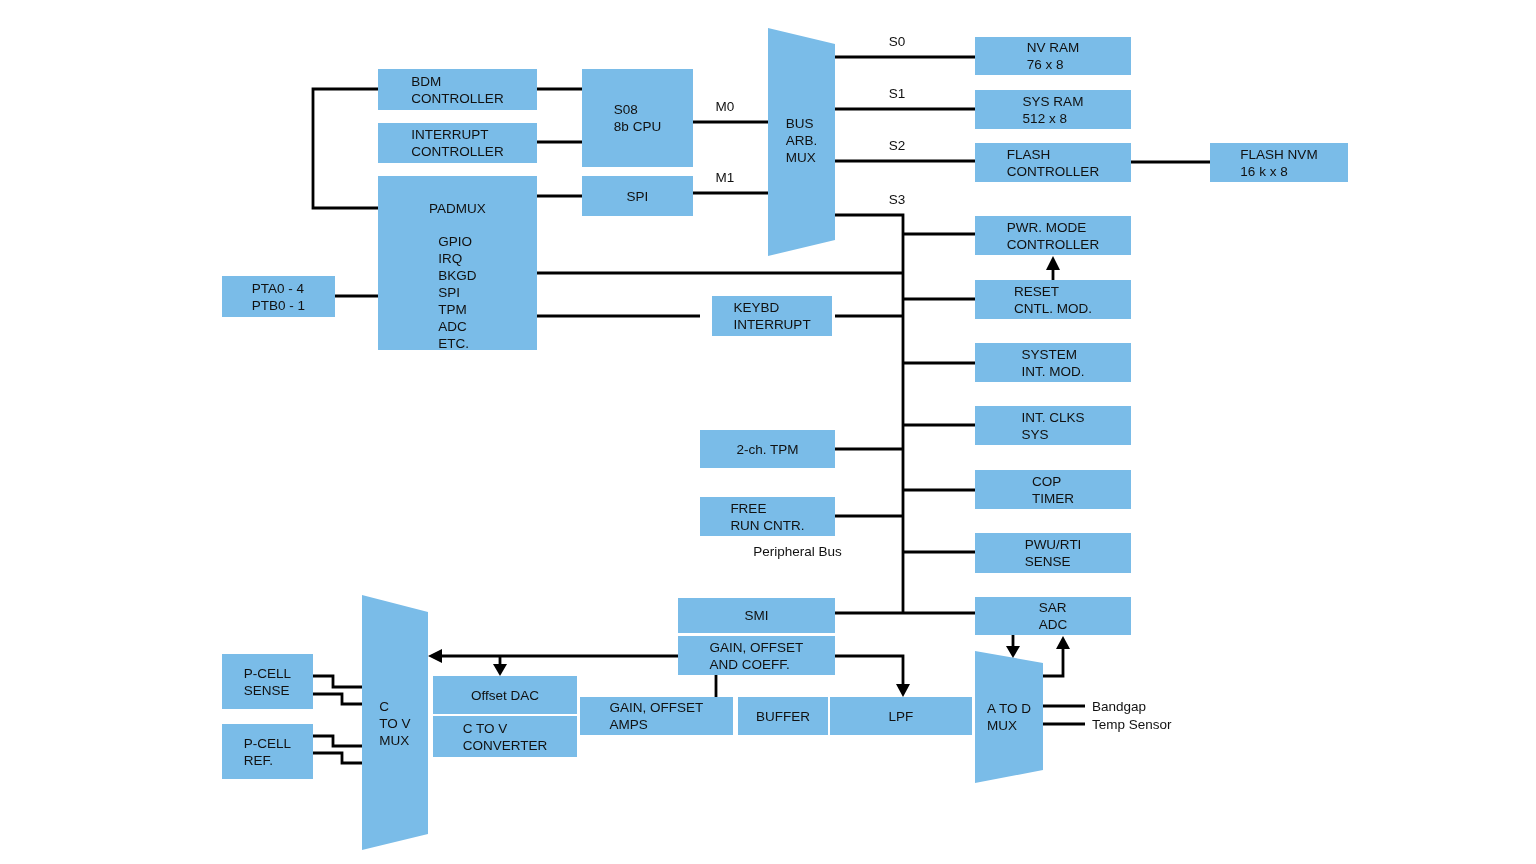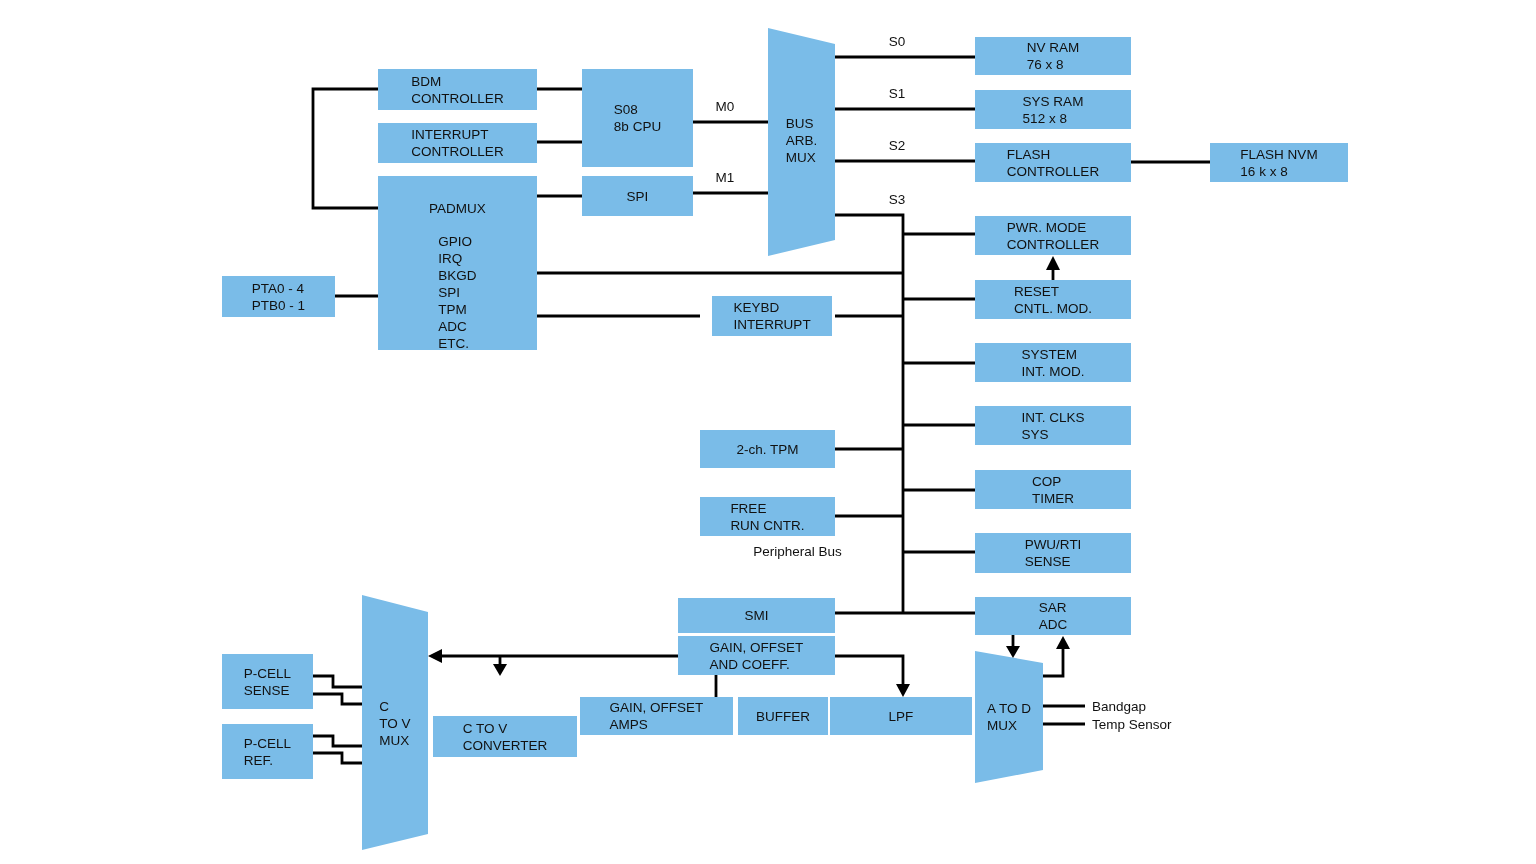--- a/index.html
+++ b/index.html
@@ -156,20 +156,21 @@
   <div class="node" style="left:738px;top:697px;width:90px;height:38px">BUFFER</div>
   <div class="node" style="left:830px;top:697px;width:142px;height:38px">LPF</div>
 
   <div class="node" style="left:222px;top:654px;width:91px;height:55px">P-CELL
 SENSE</div>
   <div class="node" style="left:222px;top:724px;width:91px;height:55px">P-CELL
 REF.</div>
   <div class="node plain" style="left:362px;top:693px;width:66px;height:60px">C
 TO V
 MUX</div>
+  <div class="node" style="left:433px;top:676px;width:144px;height:38px">Offset DAC</div>
   <div class="node" style="left:433px;top:716px;width:144px;height:41px">C TO V
 CONVERTER</div>
 
   <div class="node plain" style="left:975px;top:691px;width:68px;height:52px">A TO D
 MUX</div>
 
   <div class="node plain" style="left:705px;top:98px;width:40px;height:17px">M0</div>
   <div class="node plain" style="left:705px;top:169px;width:40px;height:17px">M1</div>
   <div class="node plain" style="left:877px;top:33px;width:40px;height:17px">S0</div>
   <div class="node plain" style="left:877px;top:85px;width:40px;height:17px">S1</div>

